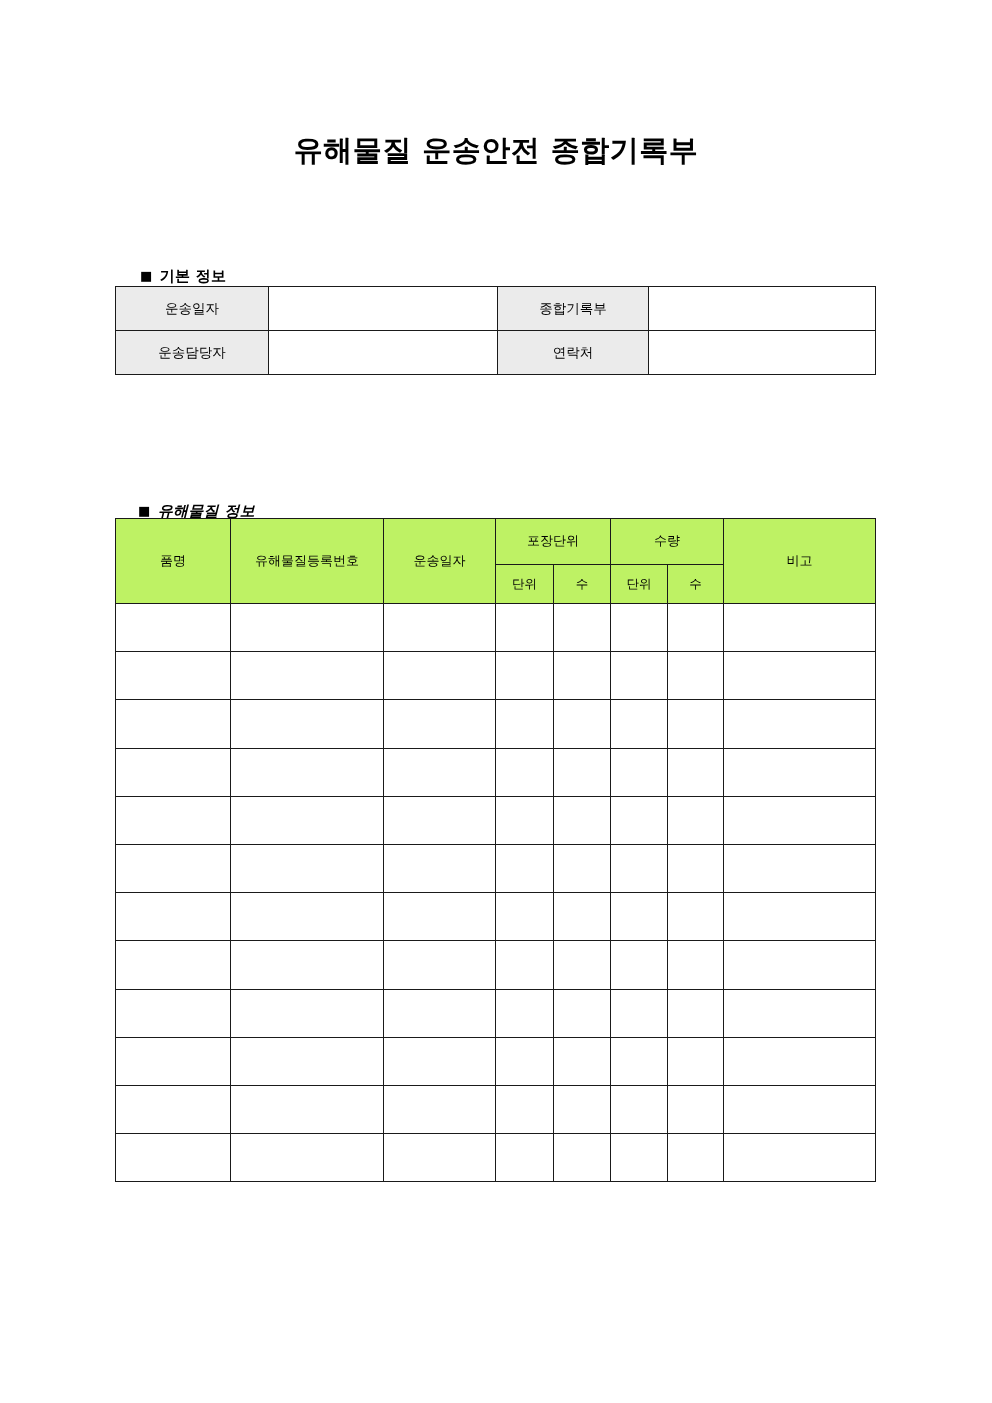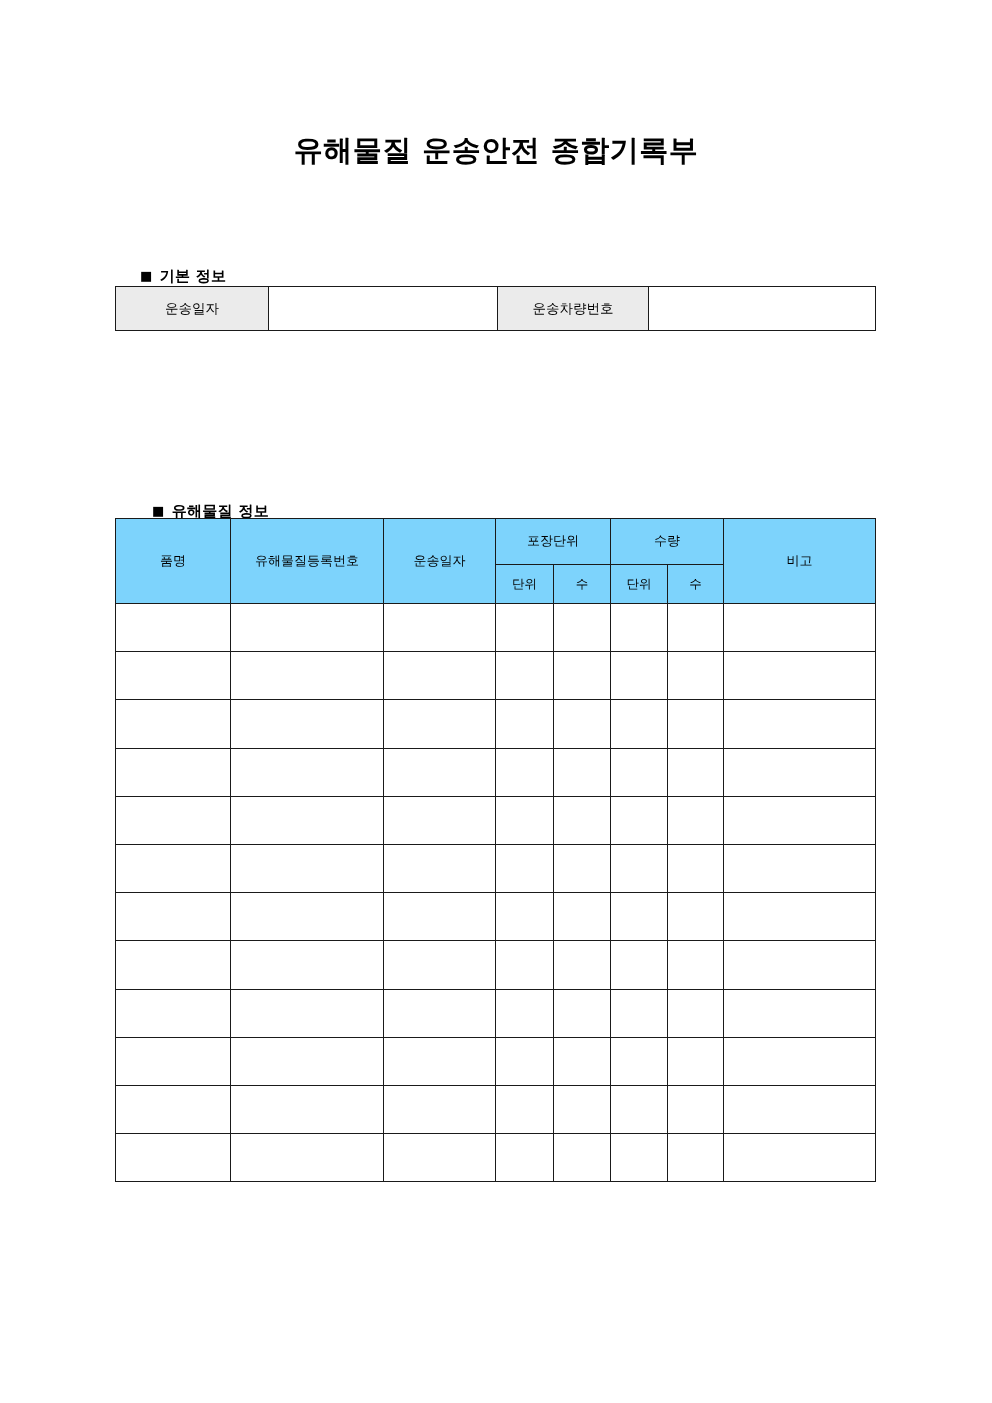--- a/index.html
+++ b/index.html
@@ -49,21 +49,21 @@
     line-height: 1.2;
   }
   .section-heading .bullet {
     display: inline-block;
     font-size: 13px;
     line-height: 1;
     vertical-align: 1px;
     margin-right: 7px;
   }
   #heading-basic { left: 118px; top: 249px; text-align: center; }
-  #heading-material { left: 130px; top: 484px; }
+  #heading-material { left: 116px; top: 484px; font-style: italic; }
 
   
   table.form-table {
     position: absolute;
     border-collapse: collapse;
     table-layout: fixed;
     font-size: 13.5px;
     background: #ffffff;
   }
   table.form-table td,
@@ -94,21 +94,21 @@
   #basic-info-table tr { height: 43px; margin-top: 30px; }
   #basic-info-table td { height: 43px; }
 
   
   #material-table {
     left: 115px;
     top: 518px;
     width: 760px;
   }
   #material-table thead td {
-    background: #7dd3fc;
+    background: #bef264;
     font-size: 13px;
   }
   #material-table thead tr.head-row-1 td { height: 45px; }
   #material-table thead tr.head-row-2 td { height: 38px; }
   #material-table tbody tr { height: 47.2px; }
   #material-table tbody td { height: 47.2px; background: #ffffff; }
   #material-table td.narrow { font-size: 12.5px; }
 </style>
 </head>
 <body>
@@ -125,21 +125,27 @@
     <colgroup>
       <col style="width:153px">
       <col style="width:229px">
       <col style="width:151px">
       <col style="width:227px">
     </colgroup>
     <tbody>
       <tr>
         <td class="label-cell">운송일자</td>
         <td class="value-cell"></td>
-        <td class="label-cell">운송차량번호</td>
+        <td class="label-cell">종합기록부</td>
+        <td class="value-cell"></td>
+      </tr>
+      <tr>
+        <td class="label-cell">운송담당자</td>
+        <td class="value-cell"></td>
+        <td class="label-cell">연락처</td>
         <td class="value-cell"></td>
       </tr>
     </tbody>
   </table>
 
   <div class="section-heading" id="heading-material">
     <span class="bullet">■</span><span>유해물질 정보</span>
   </div>
 
   <table class="form-table" id="material-table">

